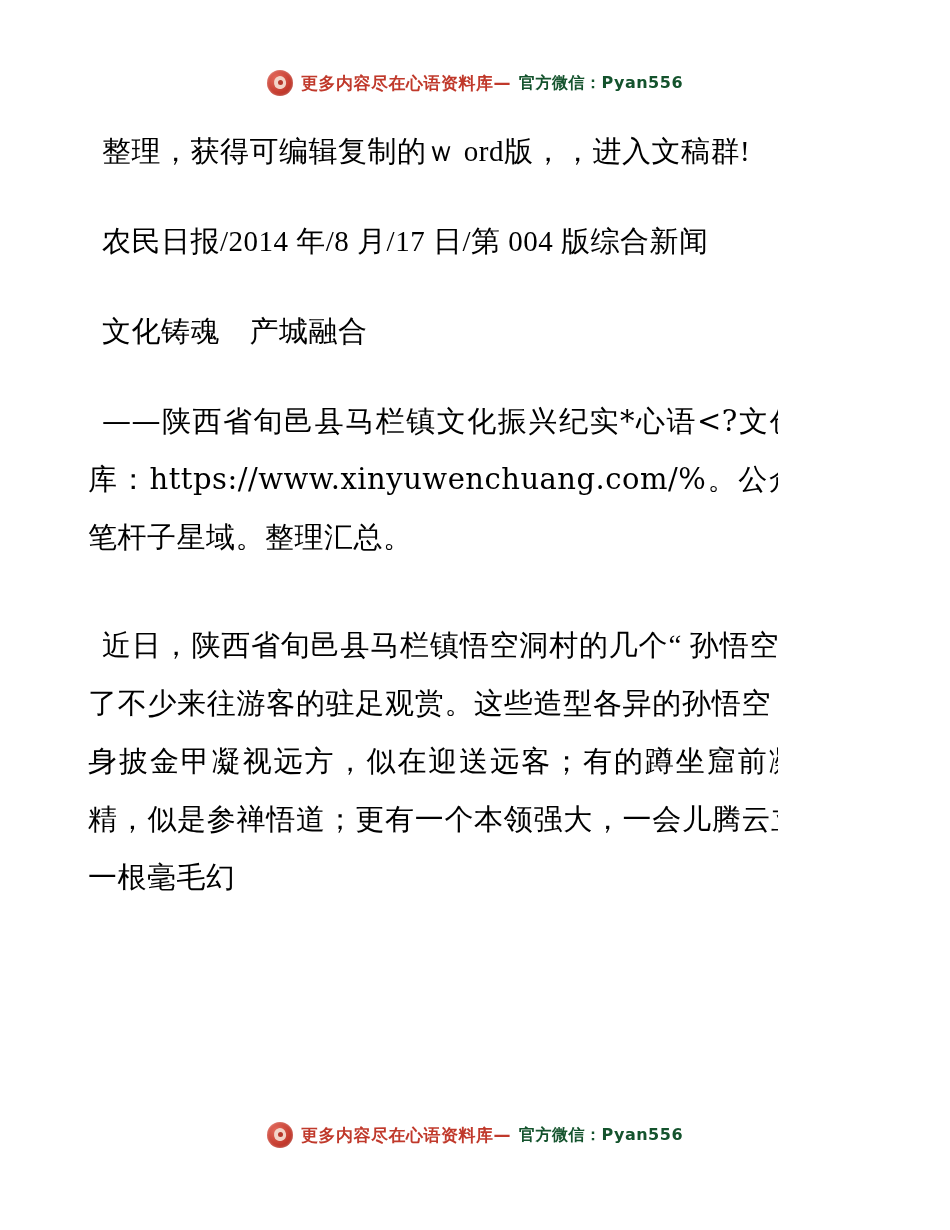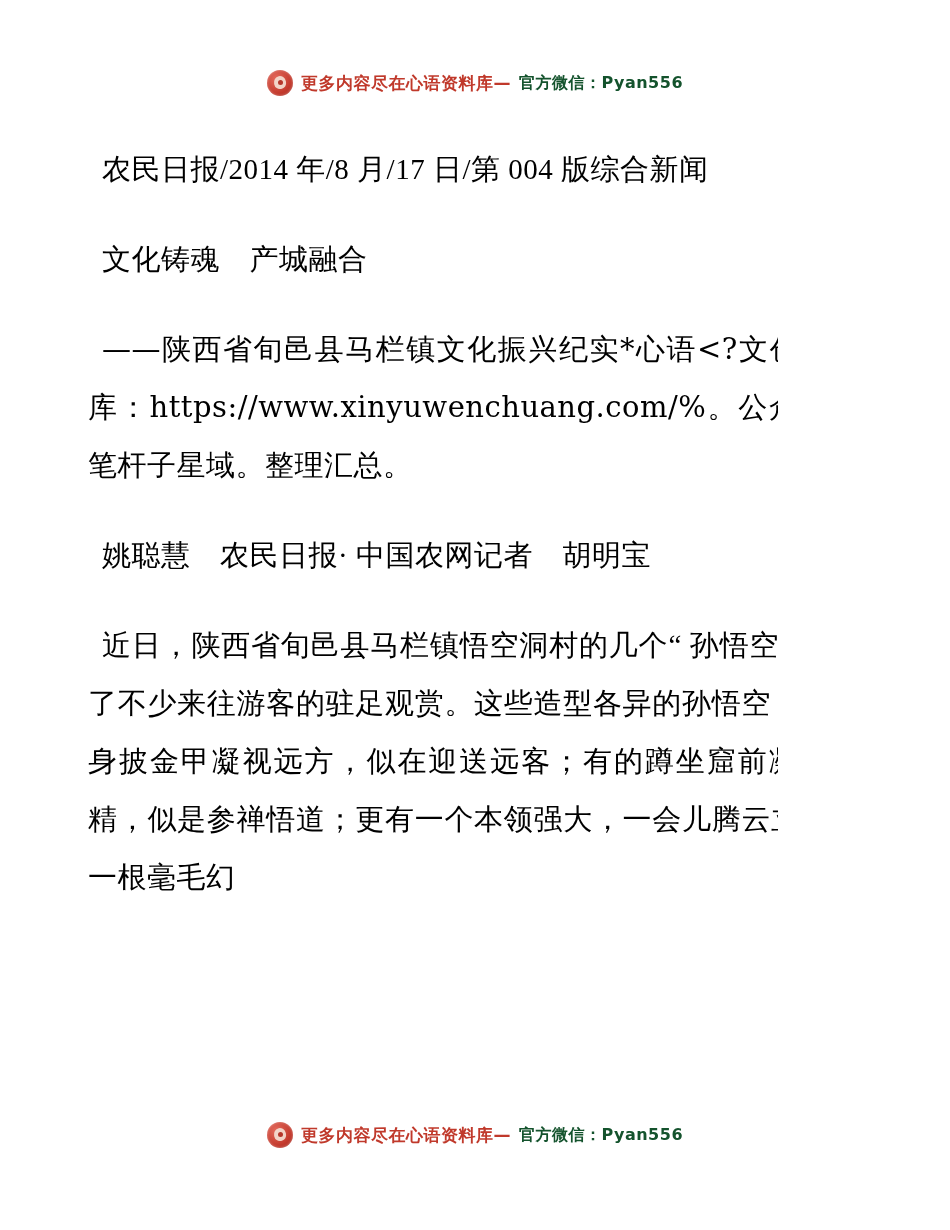--- a/index.html
+++ b/index.html
@@ -110,36 +110,36 @@
 <div class="page">
 
   <div class="watermark top">
     <span class="wm-logo"></span>
     <span class="wm-text">更多内容尽在心语资料库—</span>
     <span class="wm-text sub">官方微信：Pyan556</span>
   </div>
 
   <div class="content">
 
+    <p class="para">整理，获得可编辑复制的ｗ ord版，，进入文稿群!</p>
 
     <div class="spacer-lg"></div>
 
     <p class="para">农民日报/2014 年/8 月/17 日/第 004 版综合新闻</p>
 
     <div class="spacer-lg"></div>
 
     <p class="para heading">文化铸魂　产城融合</p>
 
     <div class="spacer-lg"></div>
 
     <p class="para mono-ish">——陕西省旬邑县马栏镇文化振兴纪实*心语&lt;?文创素材库：https://www.xinyuwenchuang.com/%。公众号：笔杆子星域。整理汇总。</p>
 
     <div class="spacer-lg"></div>
 
-    <p class="para">姚聪慧　农民日报· 中国农网记者　胡明宝</p>
 
     <div class="spacer-lg"></div>
 
     <p class="para">近日，陕西省旬邑县马栏镇悟空洞村的几个“ 孙悟空” 引起了不少来往游客的驻足观赏。这些造型各异的孙悟空，有的身披金甲凝视远方，似在迎送远客；有的蹲坐窟前凝神聚精，似是参禅悟道；更有一个本领强大，一会儿腾云立树，一根毫毛幻</p>
   </div>
 
   <div class="watermark bottom">
     <span class="wm-logo"></span>
     <span class="wm-text">更多内容尽在心语资料库—</span>
     <span class="wm-text sub">官方微信：Pyan556</span>

